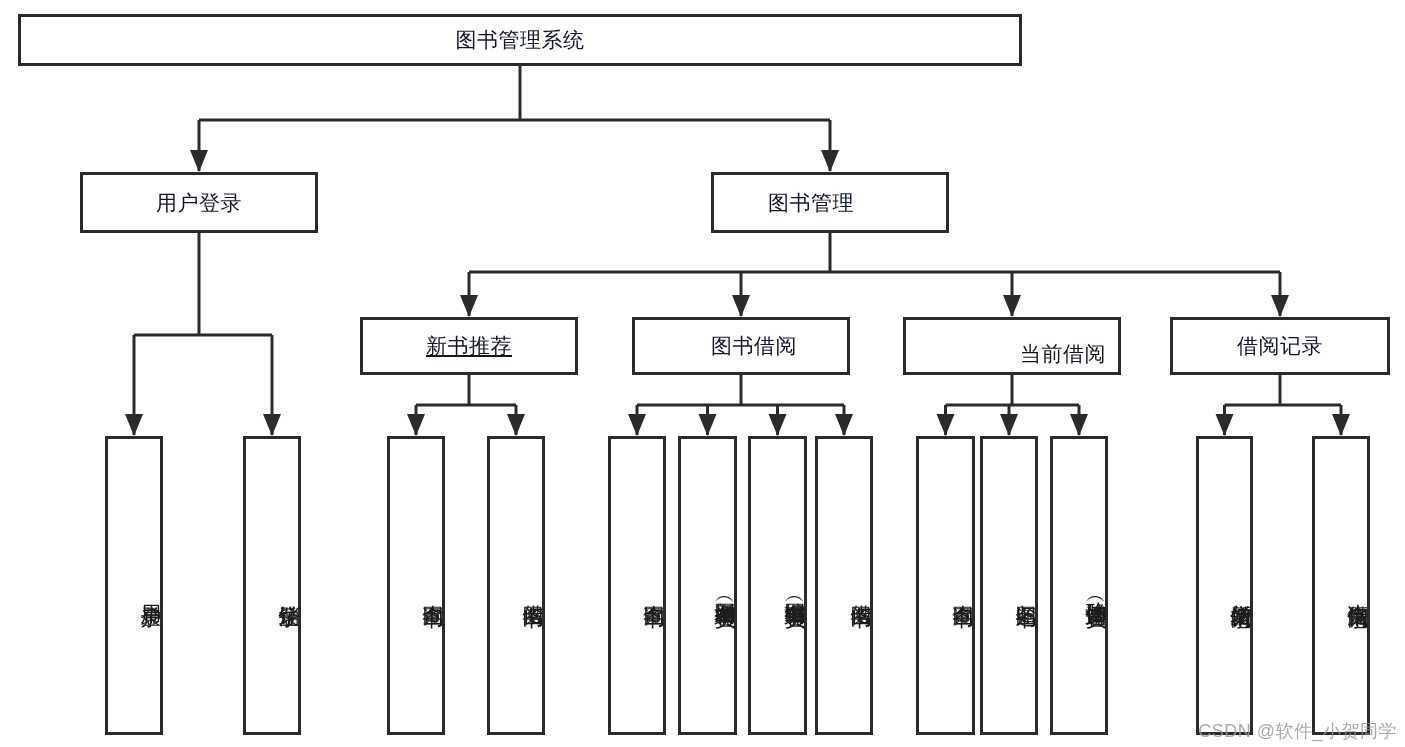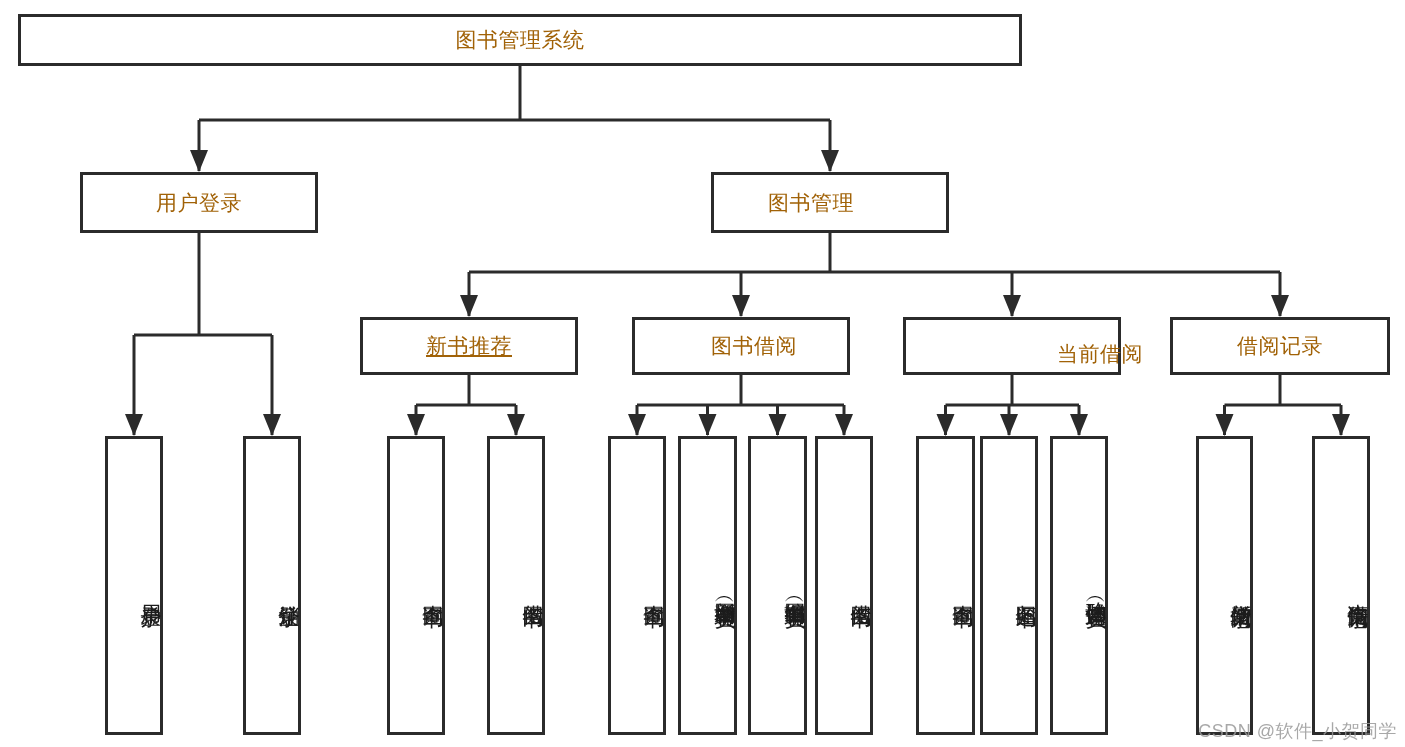--- a/index.html
+++ b/index.html
@@ -39,21 +39,21 @@
   }
   .arrow-head {
     fill: #2b2b2b;
     stroke: none;
   }
   .node-label-h {
     position: absolute;
     display: flex;
     align-items: center;
     justify-content: center;
-    color: #a16207;
+    color: #0f172a;
     font-size: 21px;
     line-height: 1.2;
     letter-spacing: 0.5px;
     white-space: nowrap;
     pointer-events: none;
   }
   .node-label-v {
     position: absolute;
     display: flex;
     align-items: flex-start;
@@ -163,21 +163,21 @@
         <rect class="node-box" x="1313.5" y="437.5" width="55" height="296"></rect>
       </g>
   </svg>
 
   <div id="label-layer">
       <div class="node-label-h" style="left: 18px; top: 14px; width: 1004px; height: 52px;">图书管理系统</div>
       <div class="node-label-h" style="left: 80px; top: 172px; width: 238px; height: 61px;">用户登录</div>
       <div class="node-label-h" style="left: 711px; top: 172px; width: 200px; height: 61px;">图书管理</div>
       <div class="node-label-h" style="left: 360px; top: 317px; width: 218px; height: 58px; text-decoration: underline;">新书推荐</div>
       <div class="node-label-h" style="left: 632px; top: 317px; width: 244px; height: 58px;">图书借阅</div>
-      <div class="node-label-h" style="left: 955px; top: 317px; width: 218px; height: 74px; padding-left: 36px;">当前借阅</div>
+      <div class="node-label-h" style="left: 918px; top: 317px; width: 218px; height: 74px; padding-left: 36px;">当前借阅</div>
       <div class="node-label-h" style="left: 1170px; top: 317px; width: 220px; height: 58px;">借阅记录</div>
       <div class="node-label-v" style="left: 105px; top: 436px; width: 58px; height: 299px;">用户登录</div>
       <div class="node-label-v" style="left: 243px; top: 436px; width: 58px; height: 299px;">注销登录</div>
       <div class="node-label-v" style="left: 387px; top: 436px; width: 58px; height: 299px;">查询图书</div>
       <div class="node-label-v" style="left: 487px; top: 436px; width: 58px; height: 299px;">借阅图书</div>
       <div class="node-label-v" style="left: 608px; top: 436px; width: 58px; height: 299px;">查询图书</div>
       <div class="node-label-v" style="left: 678px; top: 436px; width: 59px; height: 299px;">新增图书（管理员）</div>
       <div class="node-label-v" style="left: 748px; top: 436px; width: 59px; height: 299px;">编辑图书（管理员）</div>
       <div class="node-label-v" style="left: 815px; top: 436px; width: 58px; height: 299px;">借阅图书</div>
       <div class="node-label-v" style="left: 916px; top: 436px; width: 59px; height: 299px;">查询图书</div>

